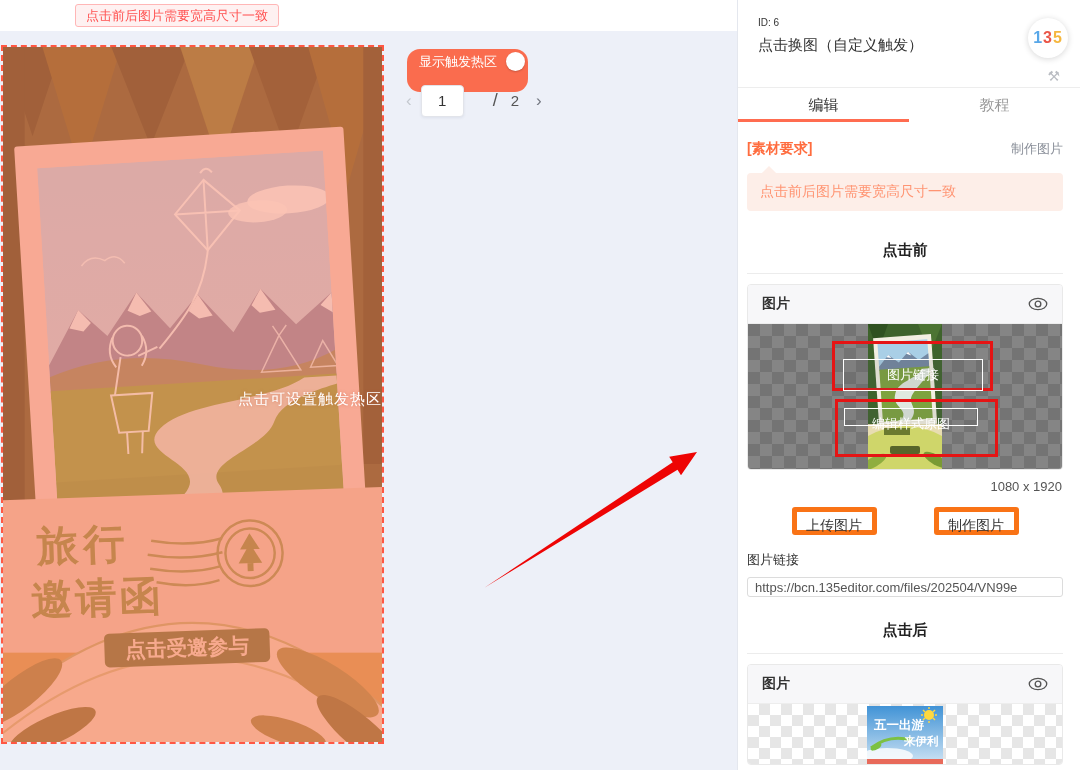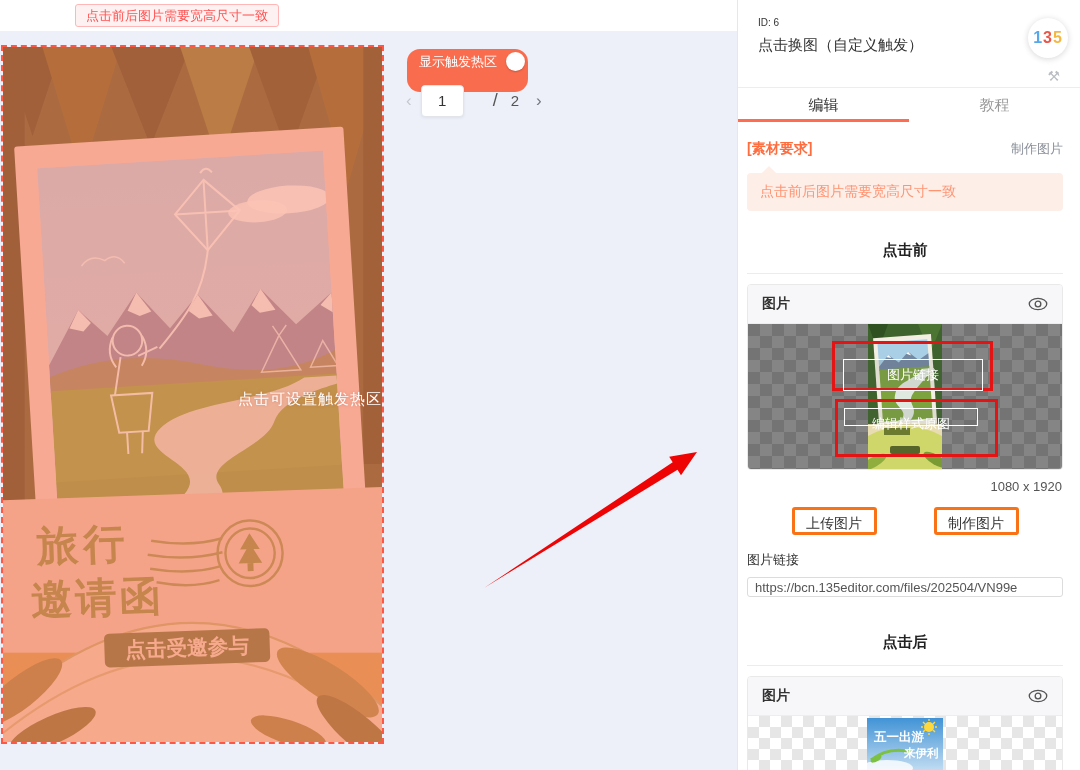--- a/index.html
+++ b/index.html
@@ -58,21 +58,21 @@
   .panel-body { padding:18px 17px 0 9px; }
   .material-row { display:flex; justify-content:space-between; align-items:center; }
   .material-label { color:#ff6c3e; font-weight:bold; font-size:14px; }
   .remove-btn { color:#8a8f99; font-size:13px; cursor:pointer; }
   .notice { position:relative; margin-top:15px; background:#fdeee8; border-radius:4px;
             padding:10px 13px; color:#ff9472; font-size:14px; }
   .notice::before { content:""; position:absolute; left:17px; top:-5px; width:10px; height:10px;
                     background:#fdeee8; transform:rotate(45deg); }
 
   .section-title { margin-top:30px; text-align:center; font-weight:bold; font-size:15px; color:#222; }
-  .section-title.after { margin-top:36px; }
+  .section-title.after { margin-top:24px; }
   .section-hr { margin-top:13px; border-top:1px solid #ececec; }
 
   .card { margin-top:10px; border:1px solid #e9e9e9; border-radius:4px; overflow:hidden; }
   .card-header { display:flex; justify-content:space-between; align-items:center;
                  background:#f7f7f9; padding:10px 14px; border-bottom:1px solid #ededed; }
   .card-title { font-weight:bold; font-size:14px; color:#333; }
   .eye-icon { display:flex; cursor:pointer; }
 
   .preview-dark { position:relative; height:145px;
     background-image:conic-gradient(#858585 25%,#747474 0 50%,#858585 0 75%,#747474 0);
@@ -83,21 +83,21 @@
   .hl-1 { left:84px; top:17px; width:161px; height:50px; }
   .hl-2 { left:87px; top:75px; width:163px; height:58px; }
   .ovl-btn { position:absolute; border:1px solid #fff; color:#fff; font-size:13px;
              text-align:center; background:rgba(90,90,90,.12); cursor:pointer; }
   .ovl-replace { left:95px; top:35px; width:140px; height:32px; line-height:30px; }
   .ovl-edit    { left:96px; top:84px; width:134px; height:18px; line-height:29px; }
 
   .dims { margin-top:9px; text-align:right; font-size:13px; color:#555; padding-right:1px; }
   .btn-row { margin-top:13px; display:flex; justify-content:center; gap:57px; }
   .std-btn { width:85px; height:28px; line-height:26px; text-align:center; background:#fff;
-             border:3px solid #f97316; border-radius:3px; font-size:14px; color:#333; cursor:pointer; }
+             border:5px solid #f97316; border-radius:3px; font-size:14px; color:#333; cursor:pointer; }
   .link-label { margin-top:16px; font-size:13px; font-weight:normal; color:#333; }
   .link-input { margin-top:8px; width:100%; height:20px; border:1px solid #dcdcdc; border-radius:3px;
                 padding:0 7px; font-size:13px; color:#555; font-family:inherit; }
 
   .preview-light { position:relative; height:60px;
     background-image:conic-gradient(#e6e6e6 25%,#fff 0 50%,#e6e6e6 0 75%,#fff 0);
     background-size:22px 22px; }
   .thumb-after { position:absolute; left:50%; top:2px; transform:translateX(-50%);
                  width:76px; height:58px; }
 </style>

